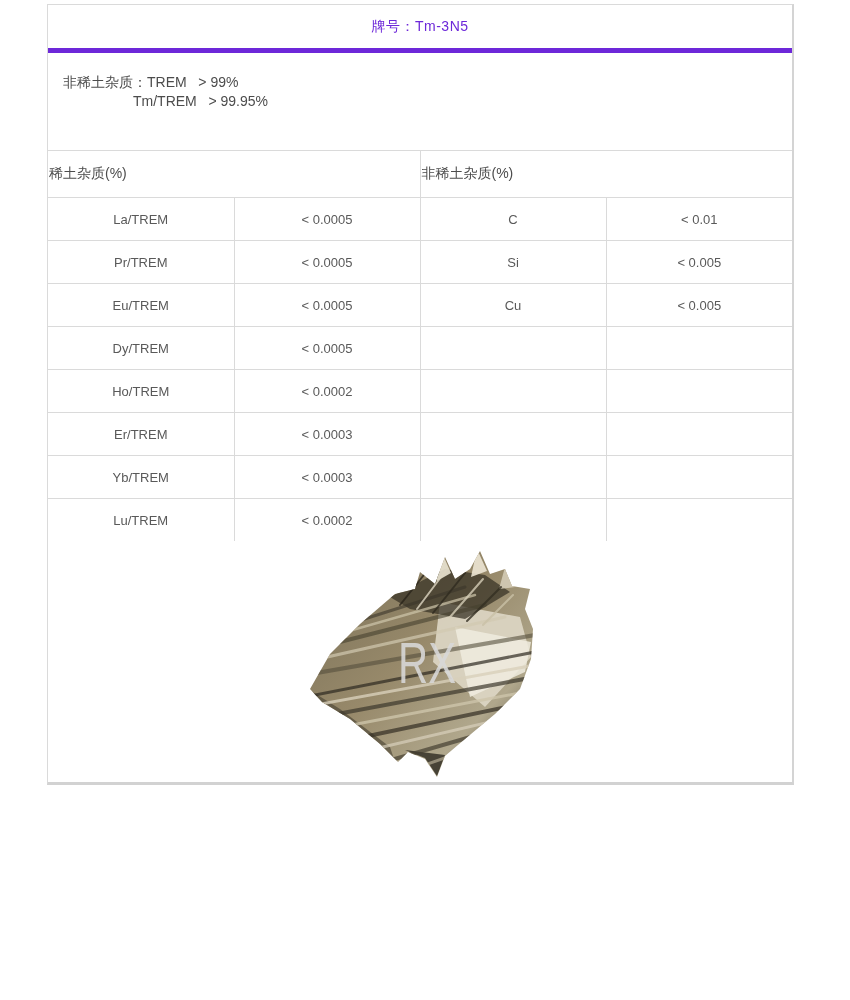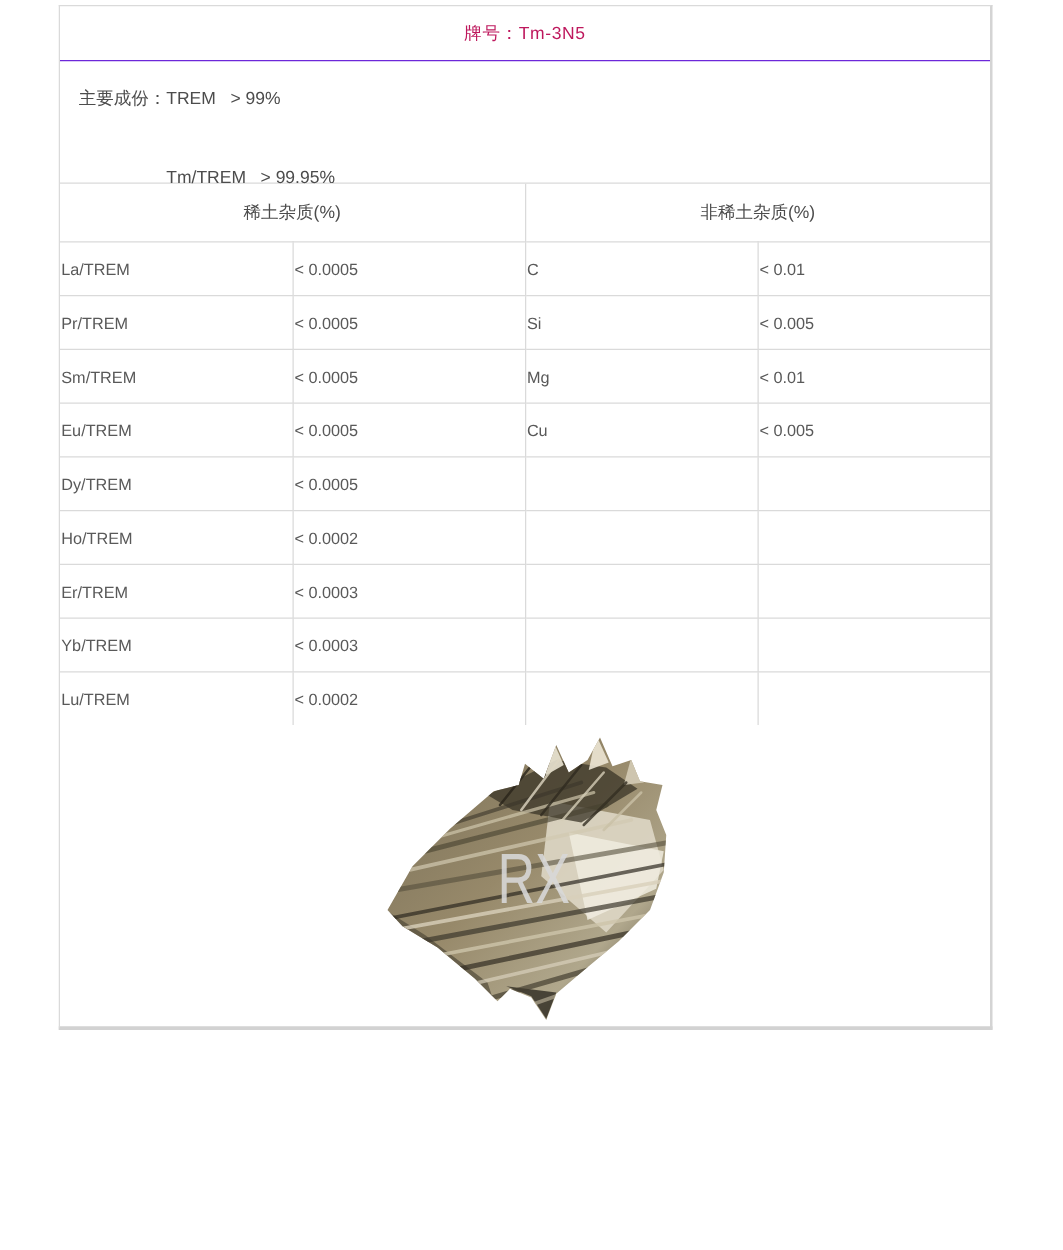--- a/index.html
+++ b/index.html
@@ -5,56 +5,56 @@
   html,body{margin:0;padding:0;}
   body{
     width:850px;height:1000px;position:relative;background:#ffffff;
     font-family:"Liberation Sans",sans-serif;color:#595959;
   }
   .sheet{
     position:absolute;left:47px;top:4px;width:744px;background:#fff;
     border:1px solid #dadada;border-right:2px solid #d4d4d4;border-bottom:3px solid #d2d2d2;
   }
   .title-row{
-    height:43px;border-bottom:1px solid #6d28d9;
+    height:43px;border-bottom:5px solid #6d28d9;
     display:flex;align-items:center;justify-content:center;
-    font-size:14px;color:#be185d;letter-spacing:0.5px;
+    font-size:14px;color:#6d28d9;letter-spacing:0.5px;
   }
   .comp{
     height:77px;border-bottom:1px solid #dadada;box-sizing:content-box;
     padding:20px 0 0 15px;font-size:14px;color:#4c4c4c;line-height:19px;
   }
   .comp-line{white-space:pre;}
-  .comp-line2{margin-left:70px;margin-top:44px;}
+  .comp-line2{margin-left:70px;}
   table.spec{
     width:100%;border-collapse:collapse;border-style:hidden;table-layout:fixed;
     font-size:13px;color:#595959;
   }
   table.spec th{
     height:44px;font-weight:normal;font-size:14px;color:#4c4c4c;
-    border:1px solid #dadada;text-align:center;
+    border:1px solid #dadada;text-align:left;
   }
   table.spec td{
-    height:40px;text-align:left;border:1px solid #dadada;
+    height:40px;text-align:center;border:1px solid #dadada;
     overflow:hidden;white-space:nowrap;
   }
   .photo-area{height:241px;position:relative;overflow:hidden;}
   .photo-area svg{display:block;margin:6px auto 0;}
 </style>
 </head>
 <body>
 
 <div class="sheet">
 
   <div class="title-row">
     <span>牌号：Tm-3N5</span>
   </div>
 
   <div class="comp">
-    <div class="comp-line"><span>主要成份：</span><span>TREM   &gt; 99%</span></div>
+    <div class="comp-line"><span>非稀土杂质：</span><span>TREM   &gt; 99%</span></div>
     <div class="comp-line comp-line2"><span>Tm/TREM   &gt; 99.95%</span></div>
   </div>
 
   <table class="spec">
     <colgroup>
         <col style="width:25%">
         <col style="width:25%">
         <col style="width:25%">
         <col style="width:25%">
       </colgroup>
@@ -69,26 +69,20 @@
           <td>La/TREM</td>
           <td>&lt; 0.0005</td>
           <td>C</td>
           <td>&lt; 0.01</td>
         </tr>
         <tr>
           <td>Pr/TREM</td>
           <td>&lt; 0.0005</td>
           <td>Si</td>
           <td>&lt; 0.005</td>
-        </tr>
-        <tr>
-          <td>Sm/TREM</td>
-          <td>&lt; 0.0005</td>
-          <td>Mg</td>
-          <td>&lt; 0.01</td>
         </tr>
         <tr>
           <td>Eu/TREM</td>
           <td>&lt; 0.0005</td>
           <td>Cu</td>
           <td>&lt; 0.005</td>
         </tr>
         <tr>
           <td>Dy/TREM</td>
           <td>&lt; 0.0005</td>

